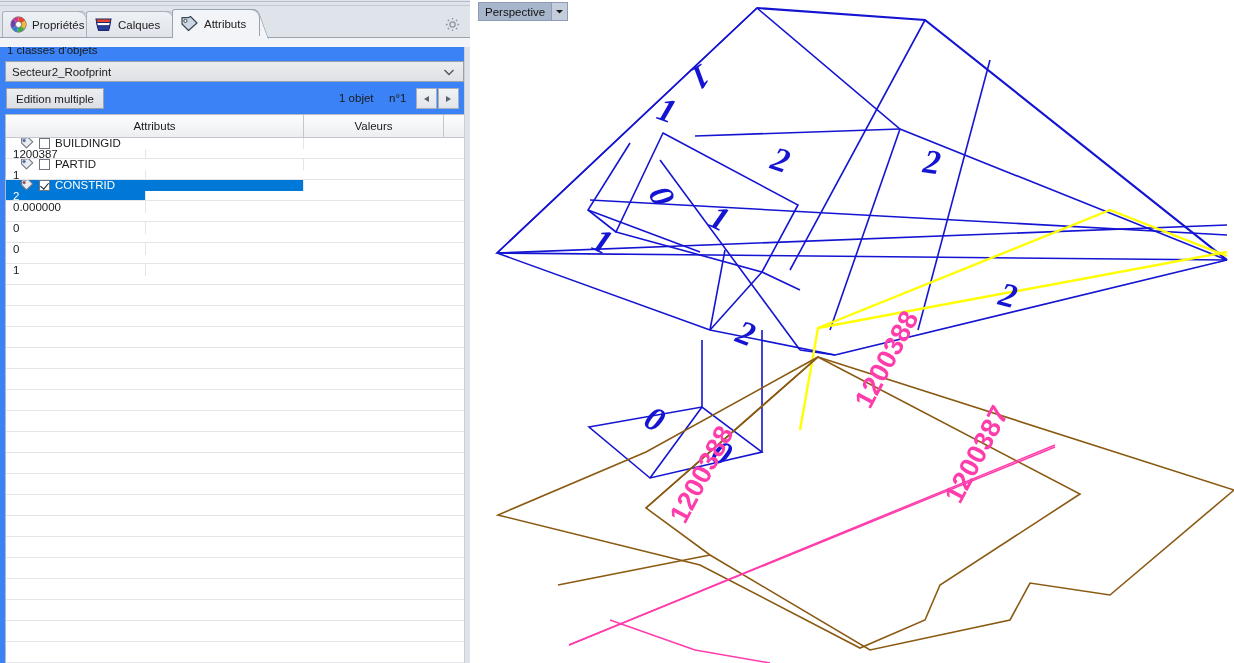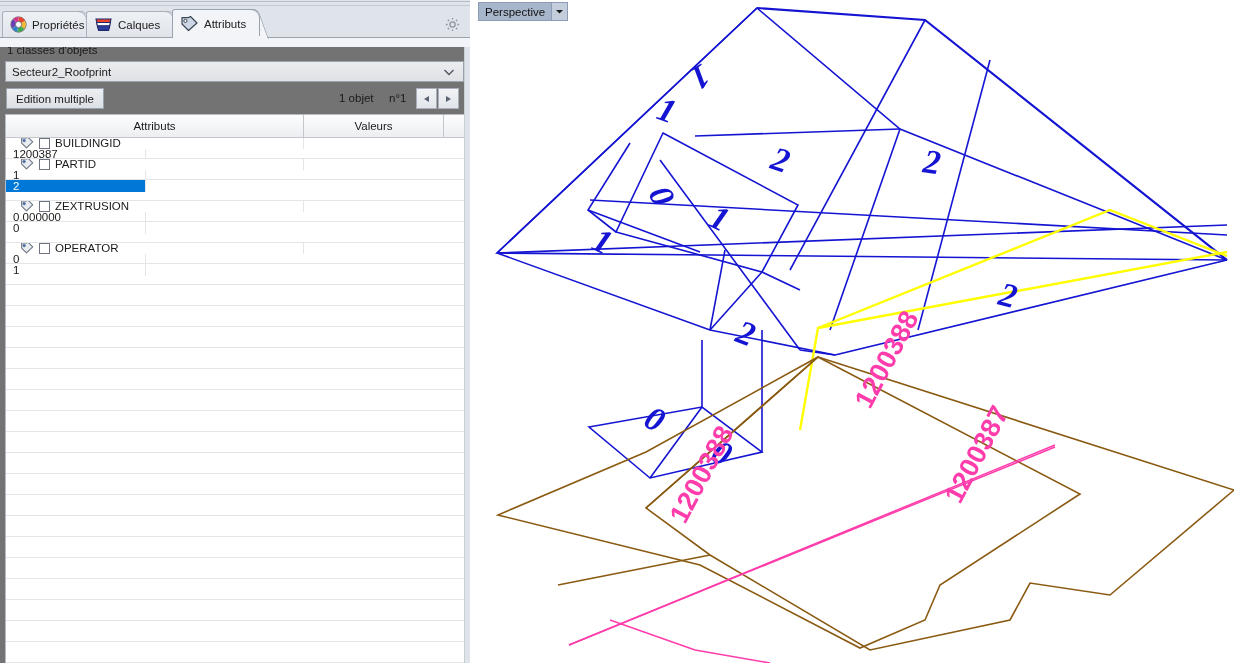--- a/index.html
+++ b/index.html
@@ -20,21 +20,21 @@
     width: 1234px;
     height: 663px;
   }
 
   
   #left-panel {
     position: absolute;
     left: 0; top: 0;
     width: 470px;
     height: 663px;
-    background: #737373;
+    background: #3b82f6;
     box-sizing: border-box;
   }
   .panel-top-rules {
     position: absolute;
     left: 0; top: 0;
     width: 470px; height: 8px;
     background: #dfe3ea;
   }
   .panel-top-rules::before {
     content: "";
@@ -461,54 +461,46 @@
    </svg></span>
        <span class="chk"></span>
        <span class="attr-name">PARTID</span>
      </div>
      <div class="td c2">
        <span>1</span>
      </div>
      <div class="td c3"></div>
           </div>
           <div class="trow selected">
-     <div class="td c2">
-       <span>2</span>
-     </div>
-     <div class="td c3"></div>
-          </div>
-          <div class="trow">
             <div class="td c1">
        <span><svg class="tag-icon" viewBox="0 0 16 15">
      <path d="M9 1.2 L14.6 6.8 L7.4 13.8 L1.8 8.2 L1.8 2.4 L7.6 2.4 Z" fill="#e9ecf1" stroke="#6d7480" stroke-width="1.2" stroke-linejoin="round"></path>
-     <circle cx="4.7" cy="5.3" r="1.5" fill="#2f6fd0" stroke="#6d7480" stroke-width="0.8"></circle>
+     <circle cx="4.7" cy="5.3" r="1.5" fill="#d4352a" stroke="#6d7480" stroke-width="0.8"></circle>
    </svg></span>
-       <span class="chk"></span>
-       <span class="attr-name">ZEXTRUSION</span>
-     </div>
+       <span class="chk checked"></span>
+       <span class="attr-name">CONSTRID</span>
+     </div>
+     <div class="td c2">
+       <span>2</span>
+     </div>
+     <div class="td c3"></div>
+          </div>
+          <div class="trow">
      <div class="td c2">
        <span>0.000000</span>
      </div>
      <div class="td c3"></div>
           </div>
           <div class="trow">
      <div class="td c2">
        <span>0</span>
      </div>
      <div class="td c3"></div>
           </div>
           <div class="trow">
-            <div class="td c1">
-       <span><svg class="tag-icon" viewBox="0 0 16 15">
-     <path d="M9 1.2 L14.6 6.8 L7.4 13.8 L1.8 8.2 L1.8 2.4 L7.6 2.4 Z" fill="#e9ecf1" stroke="#6d7480" stroke-width="1.2" stroke-linejoin="round"></path>
-     <circle cx="4.7" cy="5.3" r="1.5" fill="#2f6fd0" stroke="#6d7480" stroke-width="0.8"></circle>
-   </svg></span>
-       <span class="chk"></span>
-       <span class="attr-name">OPERATOR</span>
-     </div>
      <div class="td c2">
        <span>0</span>
      </div>
      <div class="td c3"></div>
           </div>
           <div class="trow">
      <div class="td c2">
        <span>1</span>
      </div>
      <div class="td c3"></div>

